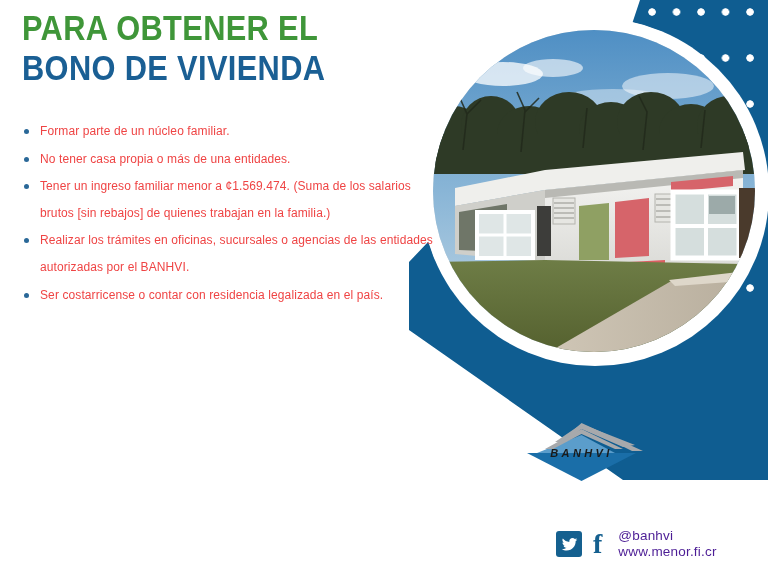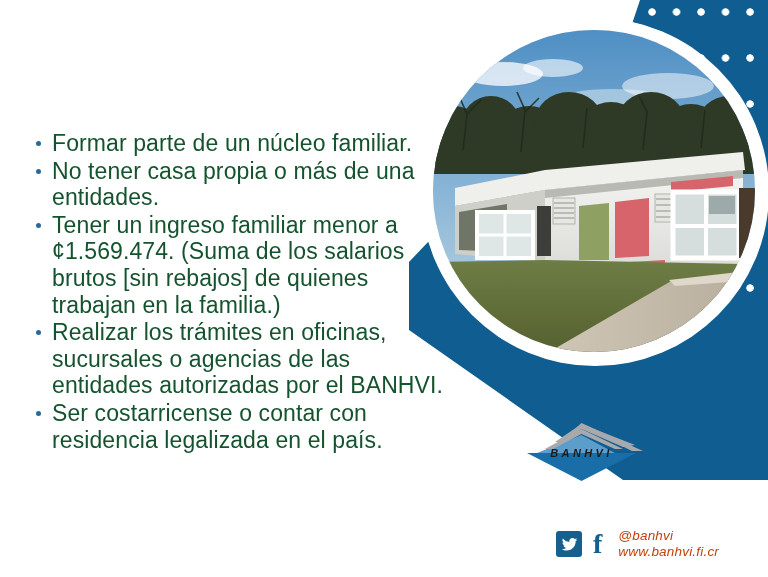--- a/index.html
+++ b/index.html
@@ -86,24 +86,24 @@
     white-space: nowrap;
   }
   .headline-line.green { color: #3f9639; }
   .headline-line.blue  { color: #1a5f94; }
 
   .bullets {
     position: absolute;
     left: 22px; top: 118px;
     width: 420px;
     list-style: none;
-    margin: 12px;
+    margin: 0;
     padding: 0;
-    color: #14532d;
-    font-size: 23px;
+    color: #ef4444;
+    font-size: 12px;
     line-height: 26.6px;
     letter-spacing: 0.1px;
   }
   .bullets li {
     position: relative;
     padding-left: 18px;
     margin: 0 0 1px 0;
   }
   .bullets li::before {
     content: "";
@@ -143,25 +143,24 @@
     margin-left: 11px;
     color: #15608f;
     font-weight: 700;
     font-size: 28px;
     line-height: 26px;
     font-family: "Liberation Serif", serif;
     flex: 0 0 auto;
   }
   .handles {
     margin-left: 16px;
-    color: #c2410c;
+    color: #4c1d95;
     font-size: 13.5px;
     line-height: 16px;
     letter-spacing: 0.2px;
-    font-style: italic;
   }
 </style>
 </head>
 <body>
 
 <div id="poster">
 
   <div class="blue-panel"></div>
 
   <div class="dot-field"></div>
@@ -269,20 +268,24 @@
       <polygon points="0,232 112,230 310,234 322,240 322,322 0,322" fill="url(#grassg)"></polygon>
 
       <polygon points="116,322 240,250 322,246 322,266 210,322" fill="url(#walkg)"></polygon>
 
       <polygon points="210,322 322,266 322,292 252,322" fill="#4a3f33"></polygon>
 
       <polygon points="236,250 322,240 322,250 242,256" fill="#ded7ca"></polygon>
     </svg>
   </div>
 
+  <div class="headline">
+    <div class="headline-line green">PARA OBTENER EL</div>
+    <div class="headline-line blue">BONO DE VIVIENDA</div>
+  </div>
 
   <ul class="bullets">
     <li>Formar parte de un núcleo familiar.</li>
     <li>No tener casa propia o más de una entidades.</li>
     <li>Tener un ingreso familiar menor a ¢1.569.474. (Suma de los salarios brutos [sin rebajos] de quienes trabajan en la familia.)</li>
     <li>Realizar los trámites en oficinas, sucursales o agencias de las entidades autorizadas por el BANHVI.</li>
     <li>Ser costarricense o contar con residencia legalizada en el país.</li>
   </ul>
 
   <div class="logo">
@@ -302,17 +305,17 @@
 
   <div class="social">
     <span class="tw-box">
       <svg width="17" height="17" viewBox="0 0 24 24" xmlns="http://www.w3.org/2000/svg">
         <path fill="#ffffff" d="M23 4.9c-.8.4-1.7.6-2.6.8.9-.6 1.6-1.5 2-2.5-.9.5-1.9.9-2.9 1.1-.8-.9-2-1.5-3.3-1.5-2.5 0-4.5 2-4.5 4.5 0 .4 0 .7.1 1C8.1 8.1 4.8 6.3 2.6 3.5c-.4.7-.6 1.5-.6 2.3 0 1.6.8 3 2 3.8-.7 0-1.4-.2-2-.6v.1c0 2.2 1.5 4 3.6 4.4-.4.1-.8.2-1.2.2-.3 0-.6 0-.8-.1.6 1.8 2.3 3.1 4.2 3.1-1.6 1.2-3.5 1.9-5.6 1.9H1c2 1.3 4.4 2 6.9 2 8.3 0 12.8-6.9 12.8-12.8v-.6c.9-.6 1.7-1.4 2.3-2.3z"></path>
       </svg>
     </span>
     <span class="fb-glyph">f</span>
     <div class="handles">
       <div>@banhvi</div>
-      <div>www.banhvi.fi.cr</div>
+      <div>www.menor.fi.cr</div>
     </div>
   </div>
 
 </div>
 
 </body></html>

